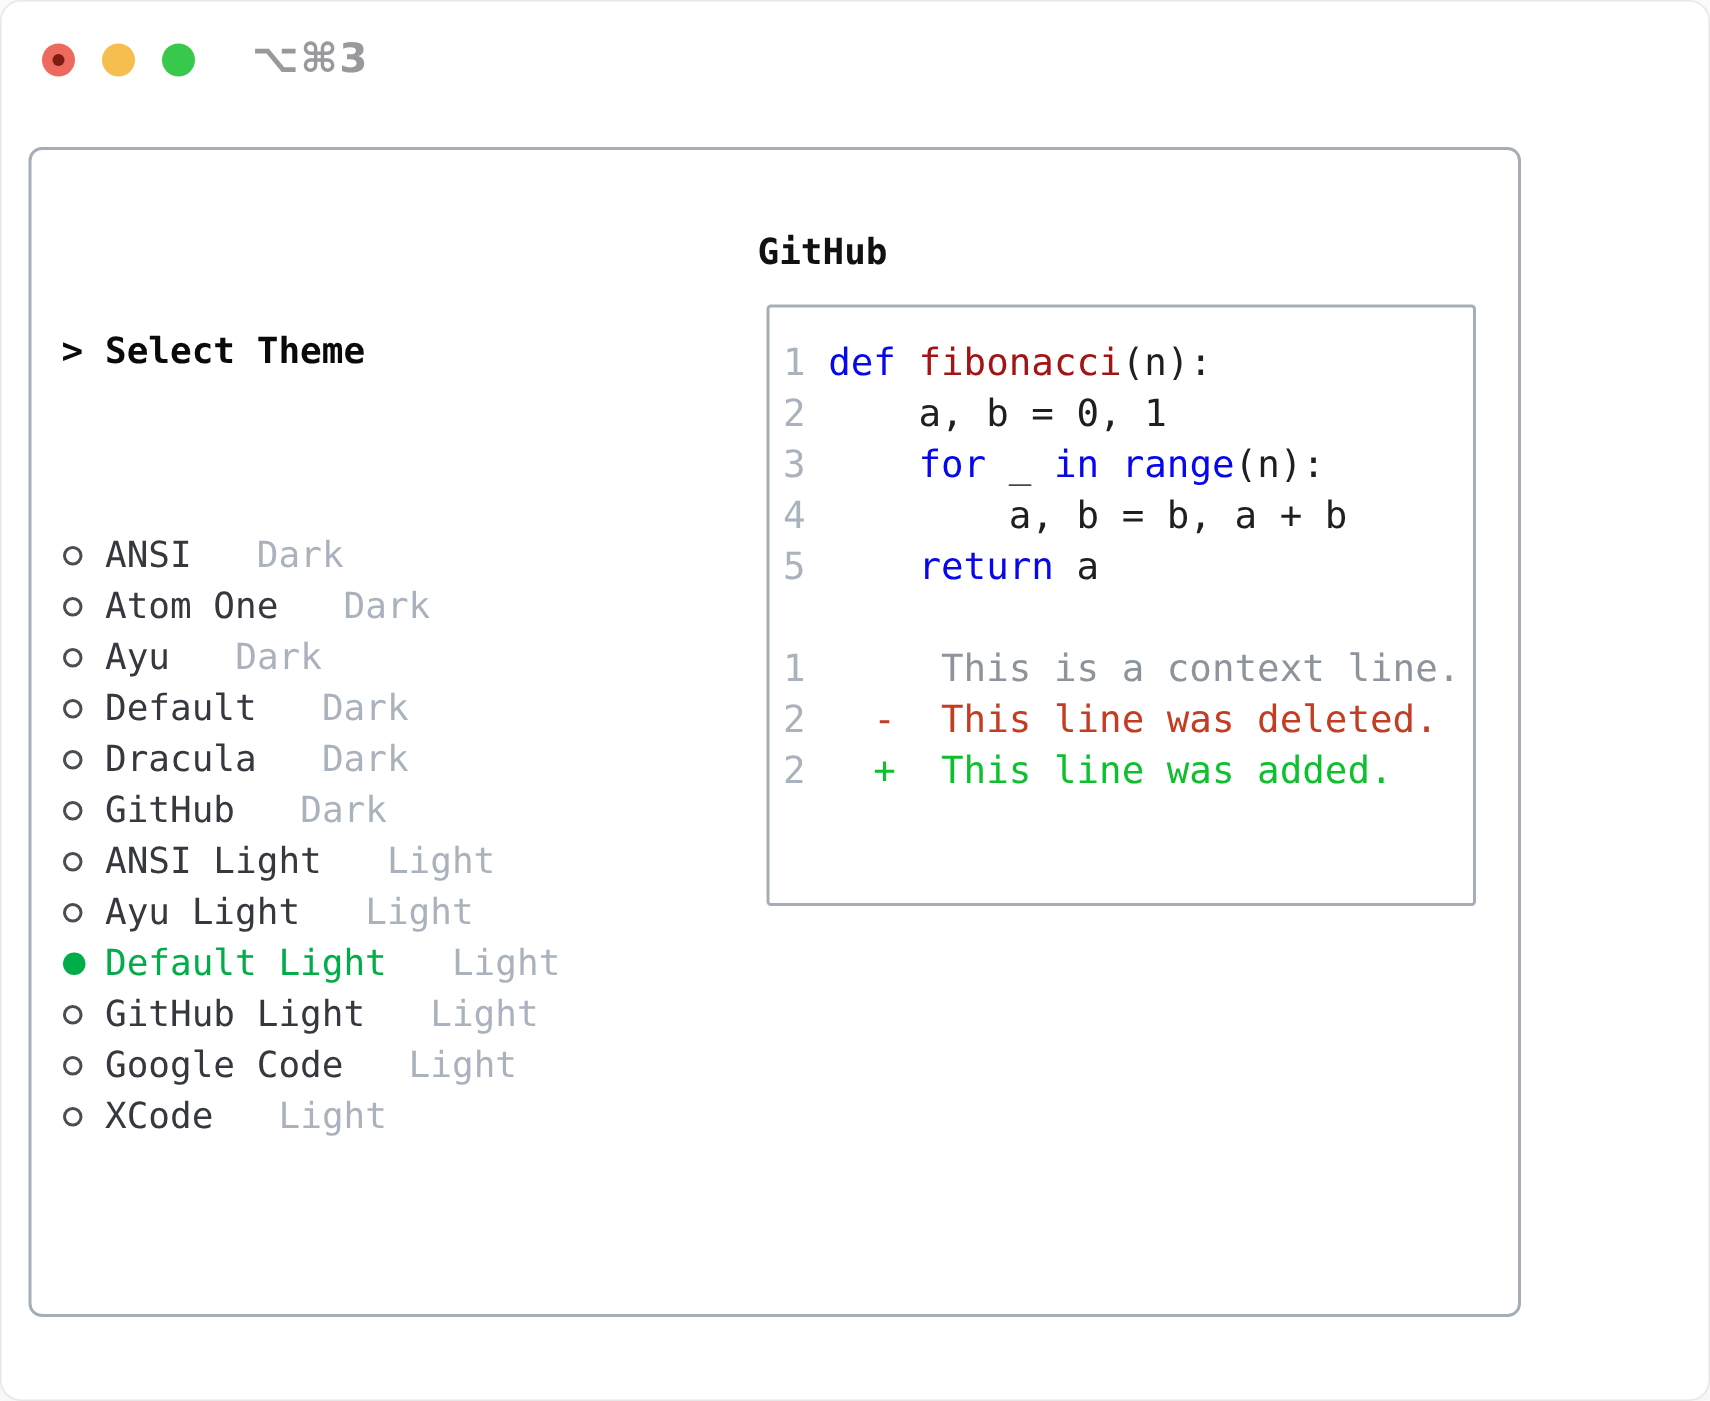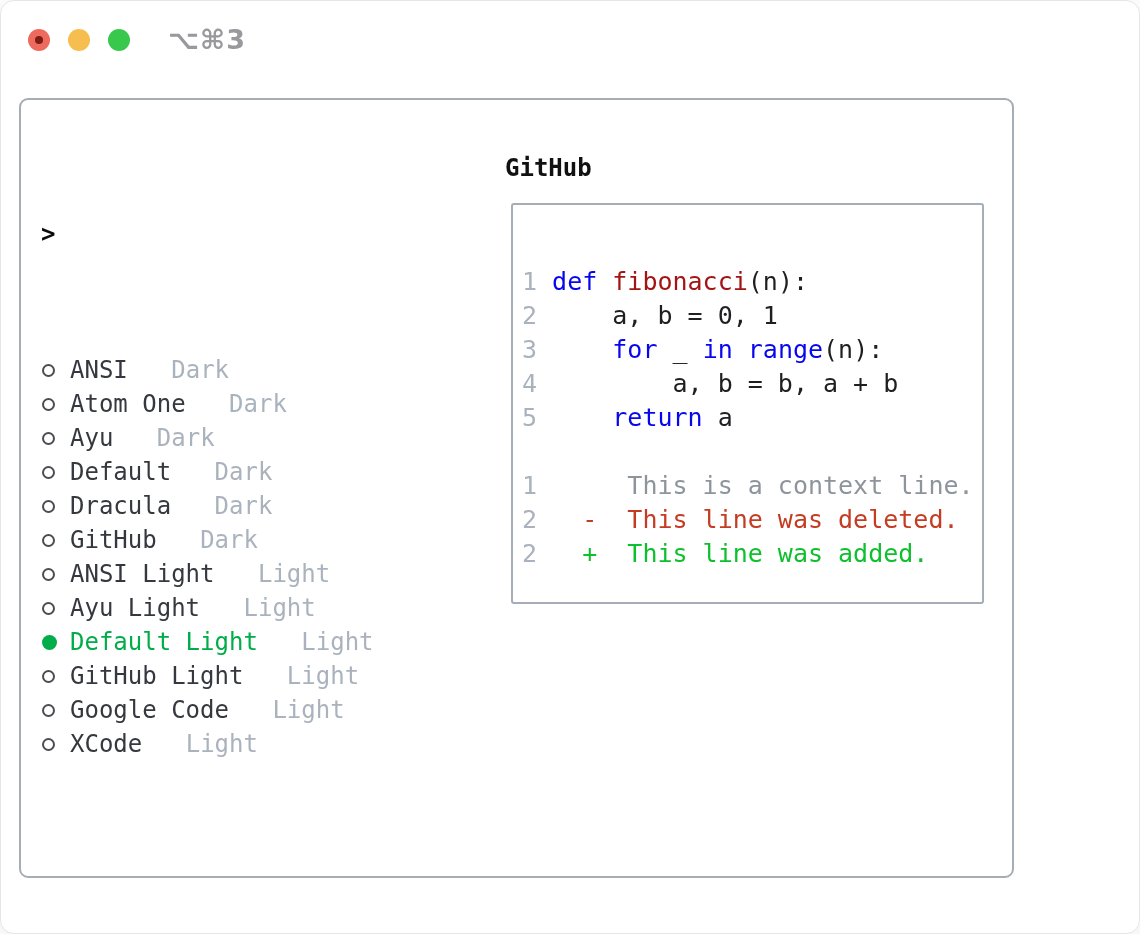--- a/index.html
+++ b/index.html
@@ -30,21 +30,21 @@
   .circle.filled{width:15px;height:15px;border:none;background:#00ad48;}
   .arrow{font-weight:bold;color:#0a0a0a;}
   .h-main{font-weight:bold;color:#0a0a0a;}
   .nm{color:#35383e;}
   .nm.sel{color:#00ad48;}
   .vr{color:#aab3bd;margin-left:29px;}
   
   .preview-title{position:absolute;left:484px;top:54px;font-size:24px;font-weight:bold;color:#111;line-height:28px;}
   .preview-box{position:absolute;left:490px;top:103px;width:473px;height:401px;
     border:2px solid #a5adb7;border-radius:3px;background:#fff;overflow:hidden;}
-  .code{padding:60px 0 0 9px;font-size:25px;line-height:34px;white-space:pre;}
+  .code{padding:20px 0 0 9px;font-size:25px;line-height:34px;white-space:pre;}
   .codeline{height:34px;}
   .ln{display:inline-block;width:2ch;color:#aab3bd;}
 </style>
 </head>
 <body>
 
 <div class="window">
 
   <div class="titlebar">
     <span class="tl red">
@@ -53,20 +53,21 @@
     <span class="tl yellow"></span>
     <span class="tl green"></span>
     <span class="shortcut">⌥⌘3</span>
   </div>
 
   <div class="panel">
 
     <div class="menu">
       <div class="row">
         <span class="marker"><span class="arrow">&gt;</span></span>
+        <span class="h-main">Select Theme</span>
       </div>
 
       <div id="theme-items"><div class="row"><span class="marker"><span class="circle"></span></span><span class="nm">ANSI</span><span class="vr"> Dark</span></div><div class="row"><span class="marker"><span class="circle"></span></span><span class="nm">Atom One</span><span class="vr"> Dark</span></div><div class="row"><span class="marker"><span class="circle"></span></span><span class="nm">Ayu</span><span class="vr"> Dark</span></div><div class="row"><span class="marker"><span class="circle"></span></span><span class="nm">Default</span><span class="vr"> Dark</span></div><div class="row"><span class="marker"><span class="circle"></span></span><span class="nm">Dracula</span><span class="vr"> Dark</span></div><div class="row"><span class="marker"><span class="circle"></span></span><span class="nm">GitHub</span><span class="vr"> Dark</span></div><div class="row"><span class="marker"><span class="circle"></span></span><span class="nm">ANSI Light</span><span class="vr"> Light</span></div><div class="row"><span class="marker"><span class="circle"></span></span><span class="nm">Ayu Light</span><span class="vr"> Light</span></div><div class="row"><span class="marker"><span class="circle filled"></span></span><span class="nm sel">Default Light</span><span class="vr"> Light</span></div><div class="row"><span class="marker"><span class="circle"></span></span><span class="nm">GitHub Light</span><span class="vr"> Light</span></div><div class="row"><span class="marker"><span class="circle"></span></span><span class="nm">Google Code</span><span class="vr"> Light</span></div><div class="row"><span class="marker"><span class="circle"></span></span><span class="nm">XCode</span><span class="vr"> Light</span></div></div>
 
       <div class="row"></div>
 
       
 
       
 

